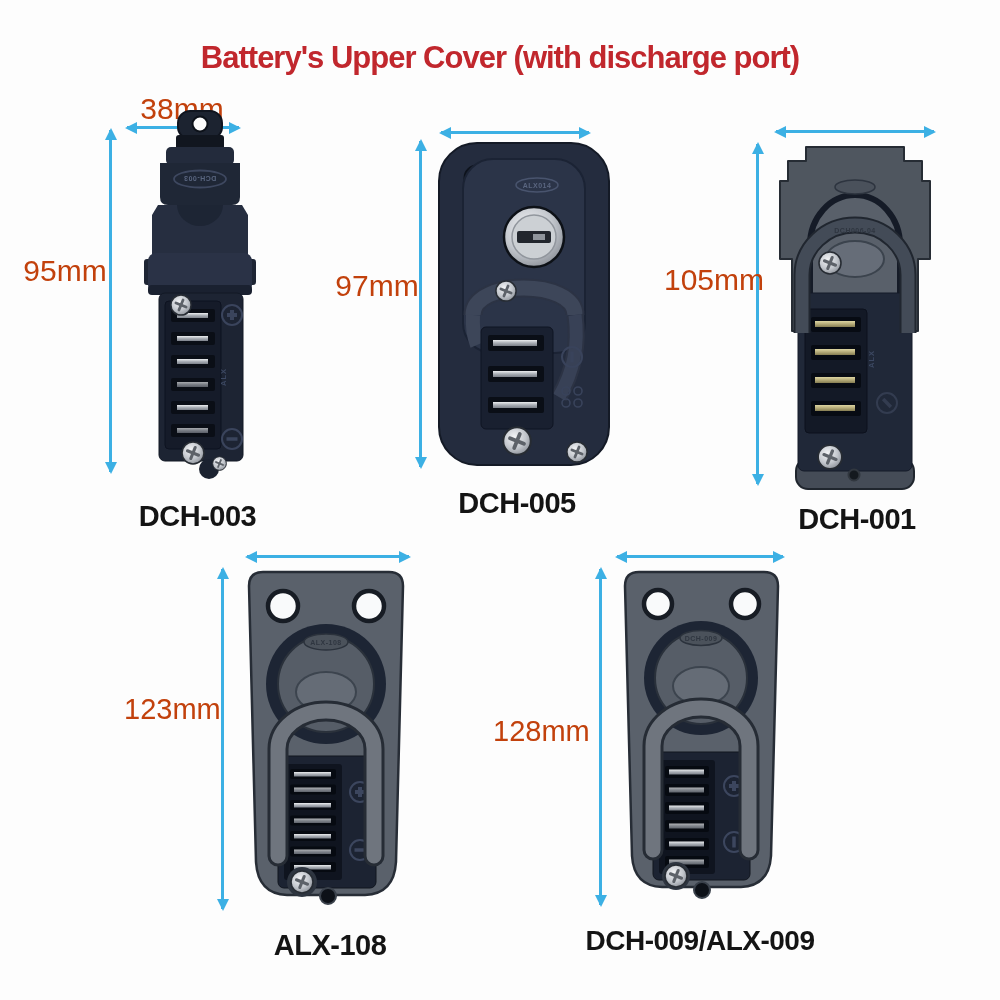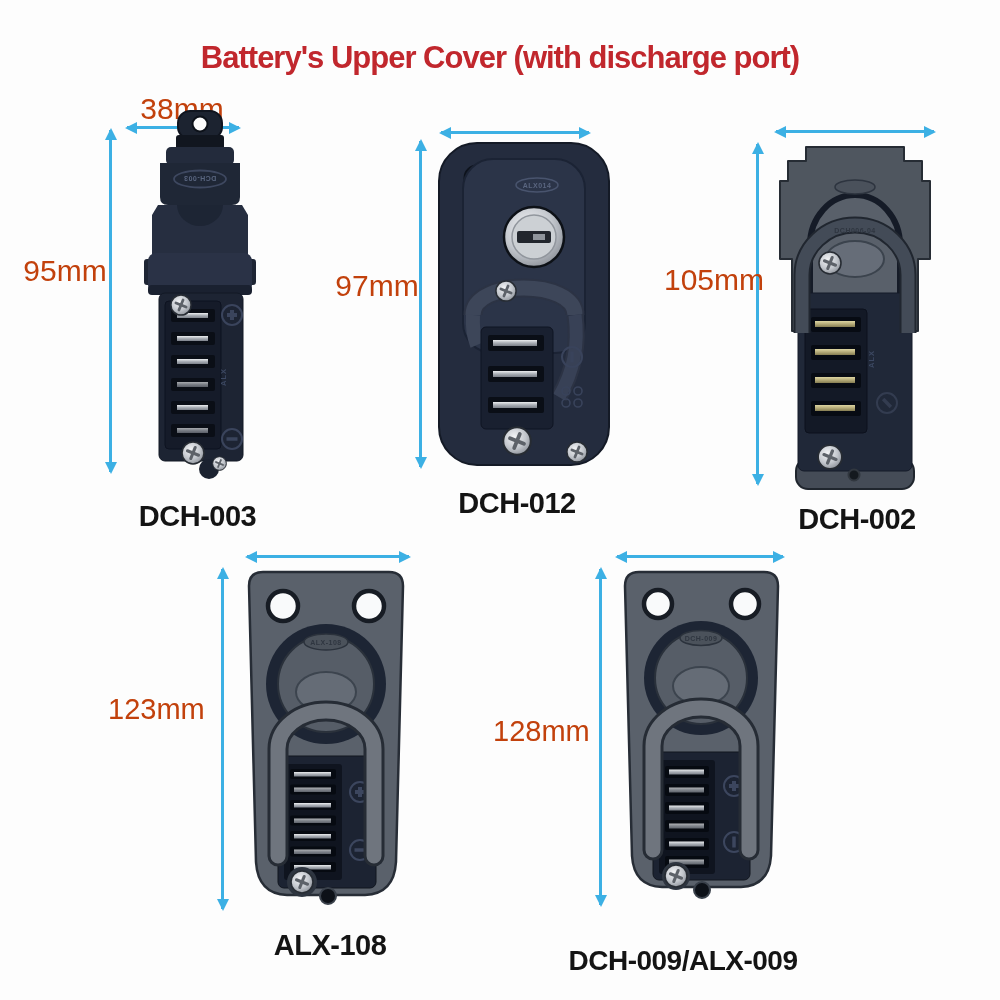--- a/index.html
+++ b/index.html
@@ -163,21 +163,21 @@
     <g stroke="#39435b" fill="none" stroke-width="1.6">
       <circle cx="130" cy="252" r="4"></circle>
         <circle cx="142" cy="252" r="4"></circle>
       <circle cx="130" cy="264" r="4"></circle>
         <circle cx="142" cy="264" r="4"></circle>
     </g>
     <use href="#screwP" x="59" y="141" width="22" height="22"></use>
     <use href="#screwP" x="66" y="287" width="30" height="30"></use>
     <use href="#screwP" x="130" y="302" width="22" height="22"></use>
   </svg>
-  <div class="caption" style="left:427px;top:487px;width:180px;">DCH-012</div>
+  <div class="caption" style="left:427px;top:487px;width:180px;">DCH-005</div>
 
   <div class="h-arrow" style="left:776px;top:130px;width:158px;"></div>
   <div class="v-arrow" style="left:756px;top:144px;height:340px;"></div>
   <div class="dim" style="left:664px;top:265px;width:96px;">105mm</div>
 
   <svg class="photo" style="left:772px;top:141px;width:166px;height:352px;" viewBox="0 0 166 352">
     <path d="M34,6 H132 V20 H150 V40 H158 V118 H146 V190 H20 V118 H8 V40 H16 V20 H34 Z" fill="#4f565f" stroke="#262c34" stroke-width="2" stroke-linejoin="round"></path>
     <path d="M38,164 V104 A45,50 0 0 1 128,104 V164" fill="#59606a" stroke="#151b27" stroke-width="6"></path>
     <ellipse cx="83" cy="46" rx="20" ry="7" fill="#4a515b" stroke="#2d343f" stroke-width="1.5"></ellipse>
     <ellipse cx="83" cy="118" rx="29" ry="18" fill="#666d78" stroke="#3b434d" stroke-width="2"></ellipse>
@@ -198,25 +198,25 @@
     <use href="#embSlot" x="103" y="250" width="24" height="24" transform="rotate(45 115 262)" style="color:#333c50"></use>
     <g>
       <path d="M30,192 V134 A53,50 0 0 1 136,134 V192" fill="none" stroke="#20262f" stroke-width="17"></path>
       <path d="M30,192 V134 A53,50 0 0 1 136,134 V192" fill="none" stroke="#434b57" stroke-width="13"></path>
       <text x="83" y="92" class="engrave-g">DCH006-04</text>
     </g>
     <use href="#screwP" x="46" y="110" width="24" height="24"></use>
     <use href="#screwP" x="45" y="303" width="26" height="26"></use>
     <circle cx="82" cy="334" r="5.5" fill="#14191f" stroke="#31373f" stroke-width="2"></circle>
   </svg>
-  <div class="caption" style="left:772px;top:503px;width:170px;">DCH-002</div>
+  <div class="caption" style="left:772px;top:503px;width:170px;">DCH-001</div>
 
   <div class="h-arrow" style="left:247px;top:555px;width:162px;"></div>
   <div class="v-arrow" style="left:221px;top:569px;height:340px;"></div>
-  <div class="dim small" style="left:108px;top:695px;width:96px;">123mm</div>
+  <div class="dim small" style="left:124px;top:695px;width:96px;">123mm</div>
 
   <svg class="photo" style="left:237px;top:564px;width:178px;height:354px;" viewBox="0 0 178 354">
     <path d="M26,8 H152 Q166,8 166,22 L159,298 Q157,330 128,331 H50 Q21,330 19,298 L12,22 Q12,8 26,8 Z" fill="#5a616b" stroke="#272d36" stroke-width="2.5"></path>
     <circle cx="46" cy="42" r="15" fill="#f9fafb" stroke="#171c24" stroke-width="4.5"></circle>
     <circle cx="132" cy="42" r="15" fill="#f9fafb" stroke="#171c24" stroke-width="4.5"></circle>
     <circle cx="89" cy="120" r="60" fill="#1d2534"></circle>
     <circle cx="89" cy="120" r="48" fill="#565d67" stroke="#2a313b" stroke-width="2"></circle>
     <ellipse cx="89" cy="78" rx="22" ry="8" fill="#4b525b" stroke="#2b323c" stroke-width="1.5"></ellipse>
     <text x="89" y="81" class="engrave-g">ALX-108</text>
     <ellipse cx="89" cy="128" rx="30" ry="20" fill="#656c76" stroke="#3c444e" stroke-width="2"></ellipse>
@@ -282,15 +282,15 @@
     <use href="#embCross" x="109" y="210" width="24" height="24" style="color:#3c465e"></use>
     <use href="#embSlot" x="109" y="266" width="24" height="24" transform="rotate(90 121 278)" style="color:#3c465e"></use>
     <g>
       <path d="M40,286 V182 A48,38 0 0 1 136,182 V286" fill="none" stroke="#262c35" stroke-width="21" stroke-linecap="round"></path>
       <path d="M40,286 V182 A48,38 0 0 1 136,182 V286" fill="none" stroke="#6f757e" stroke-width="15" stroke-linecap="round"></path>
     </g>
     <circle cx="63" cy="312" r="14" fill="#2e3540"></circle>
     <use href="#screwP" x="51" y="300" width="24" height="24"></use>
     <circle cx="89" cy="326" r="8" fill="#0d1118" stroke="#3a414b" stroke-width="2"></circle>
   </svg>
-  <div class="caption long" style="left:535px;top:925px;width:296px;margin-top:20px;">DCH-009/ALX-009</div>
+  <div class="caption long" style="left:552px;top:925px;width:296px;">DCH-009/ALX-009</div>
 
 </div>
 
 </body></html>

